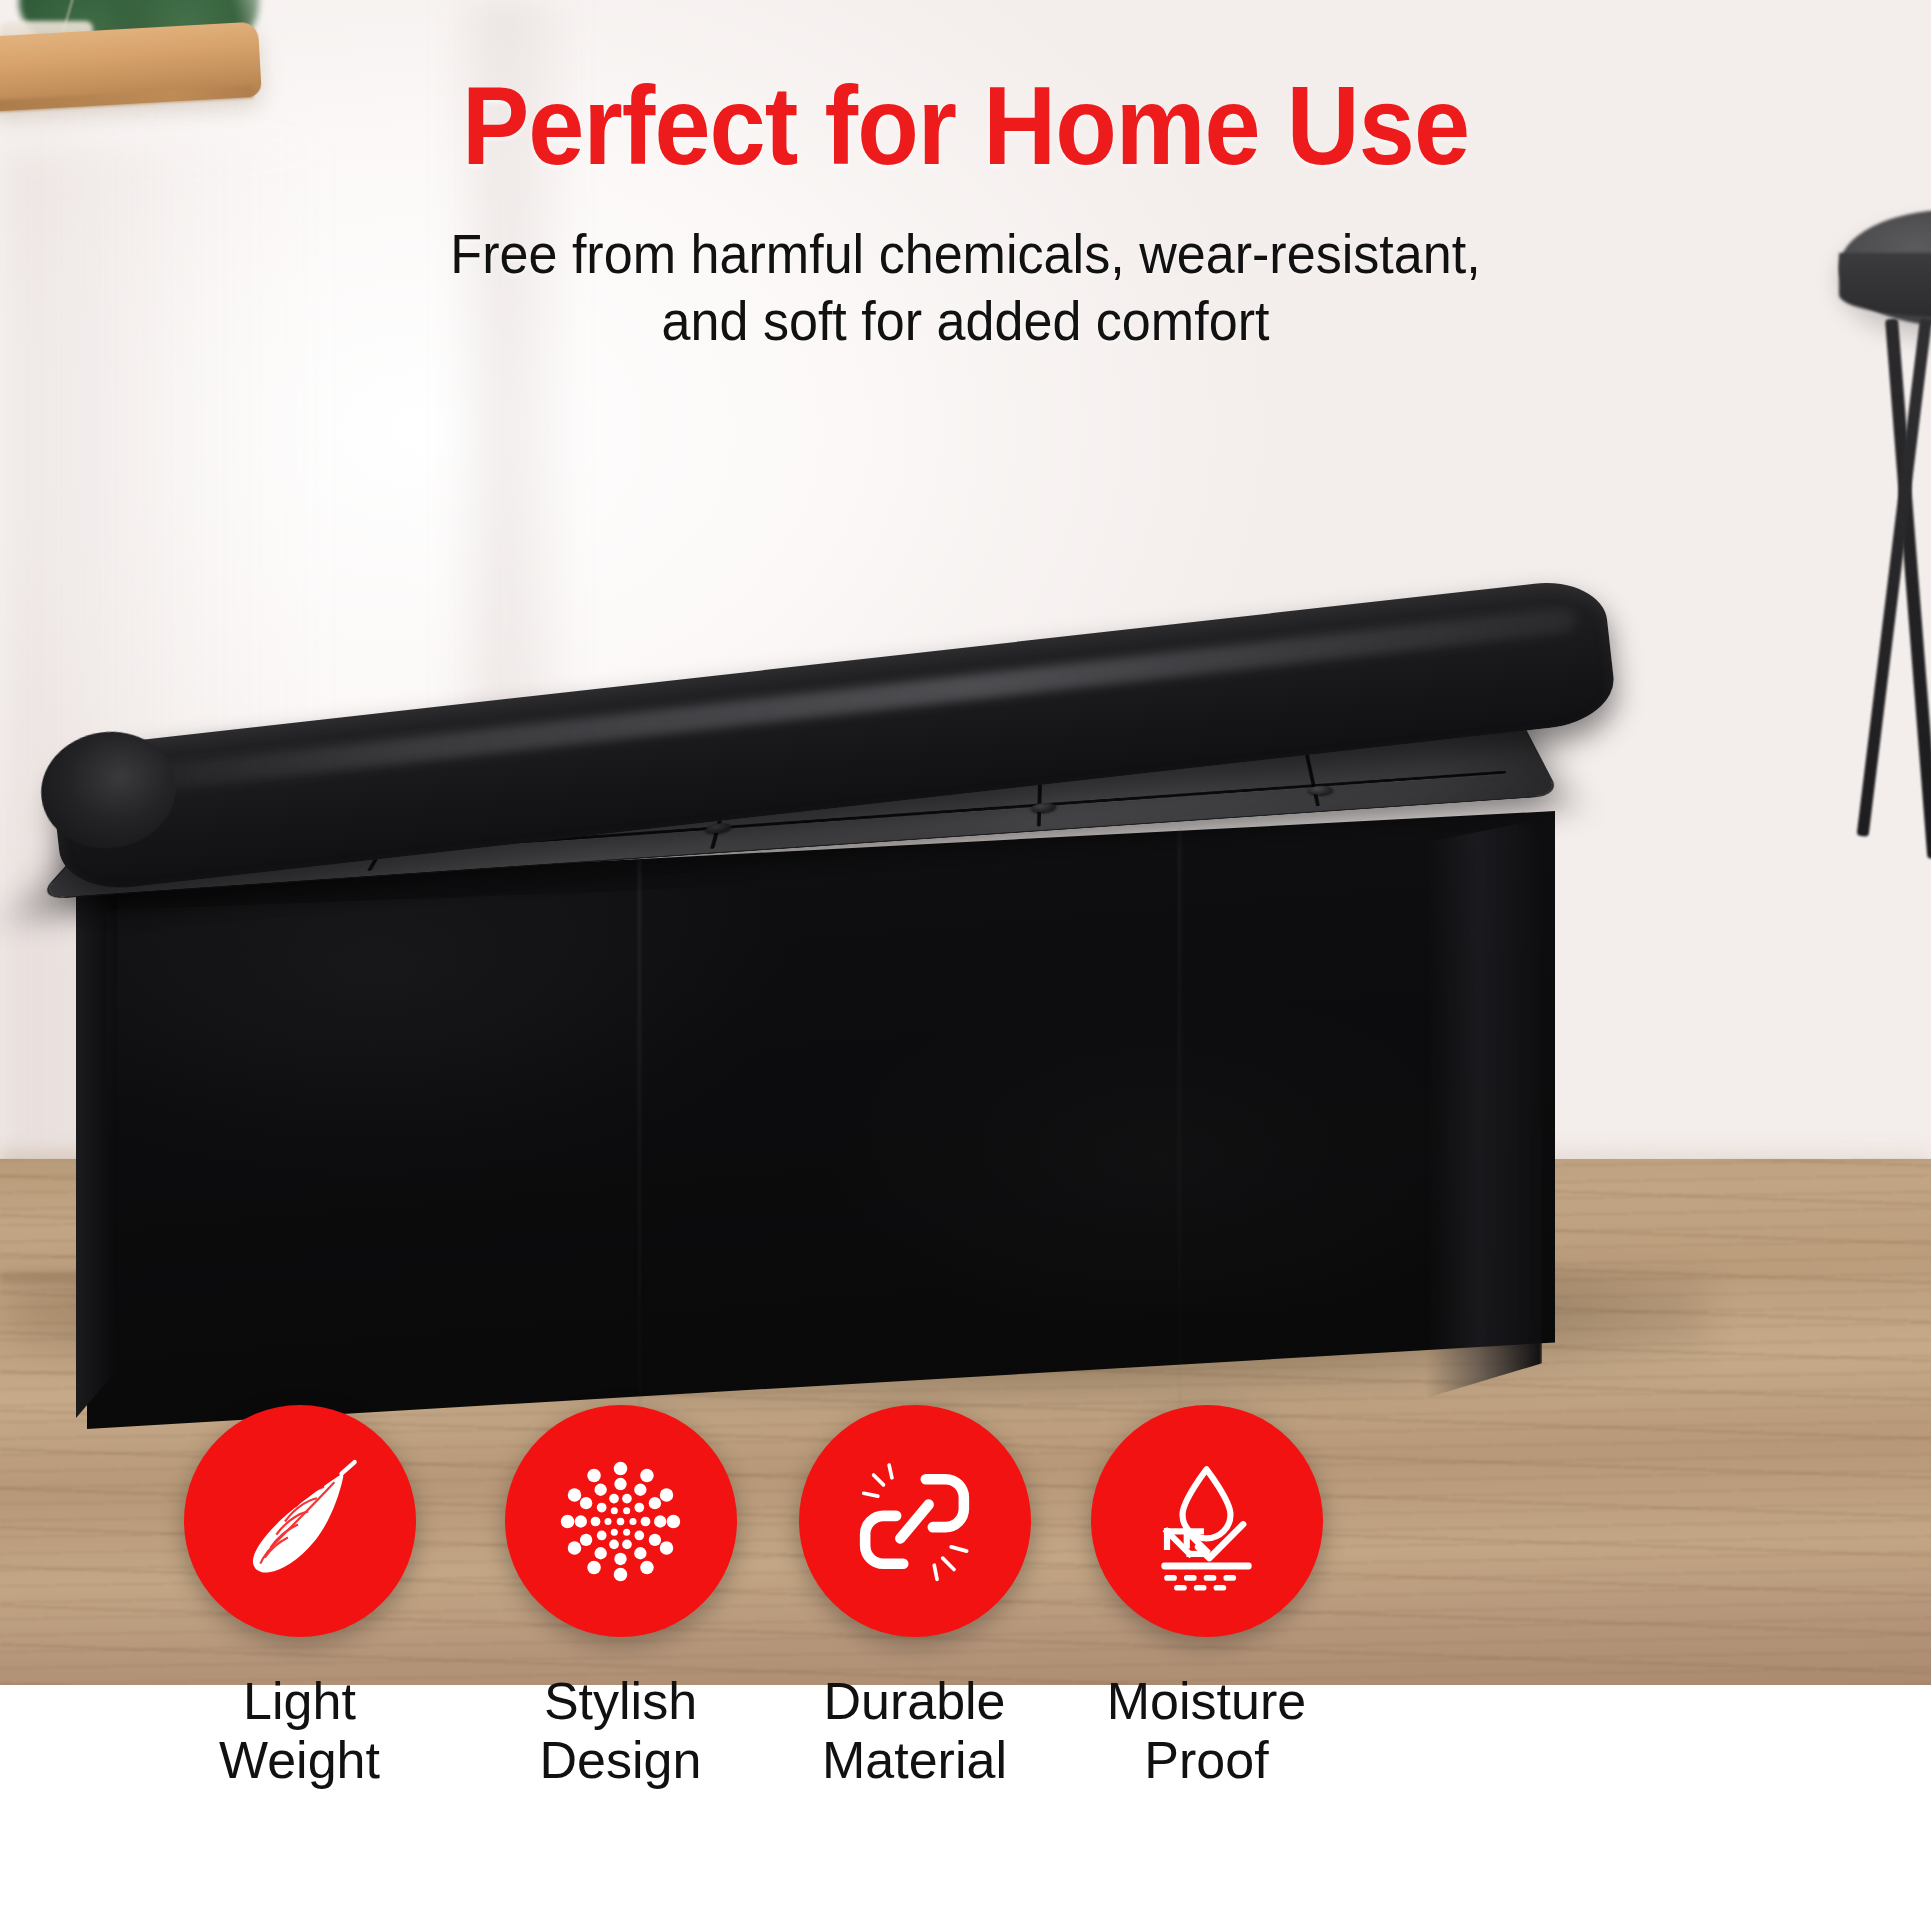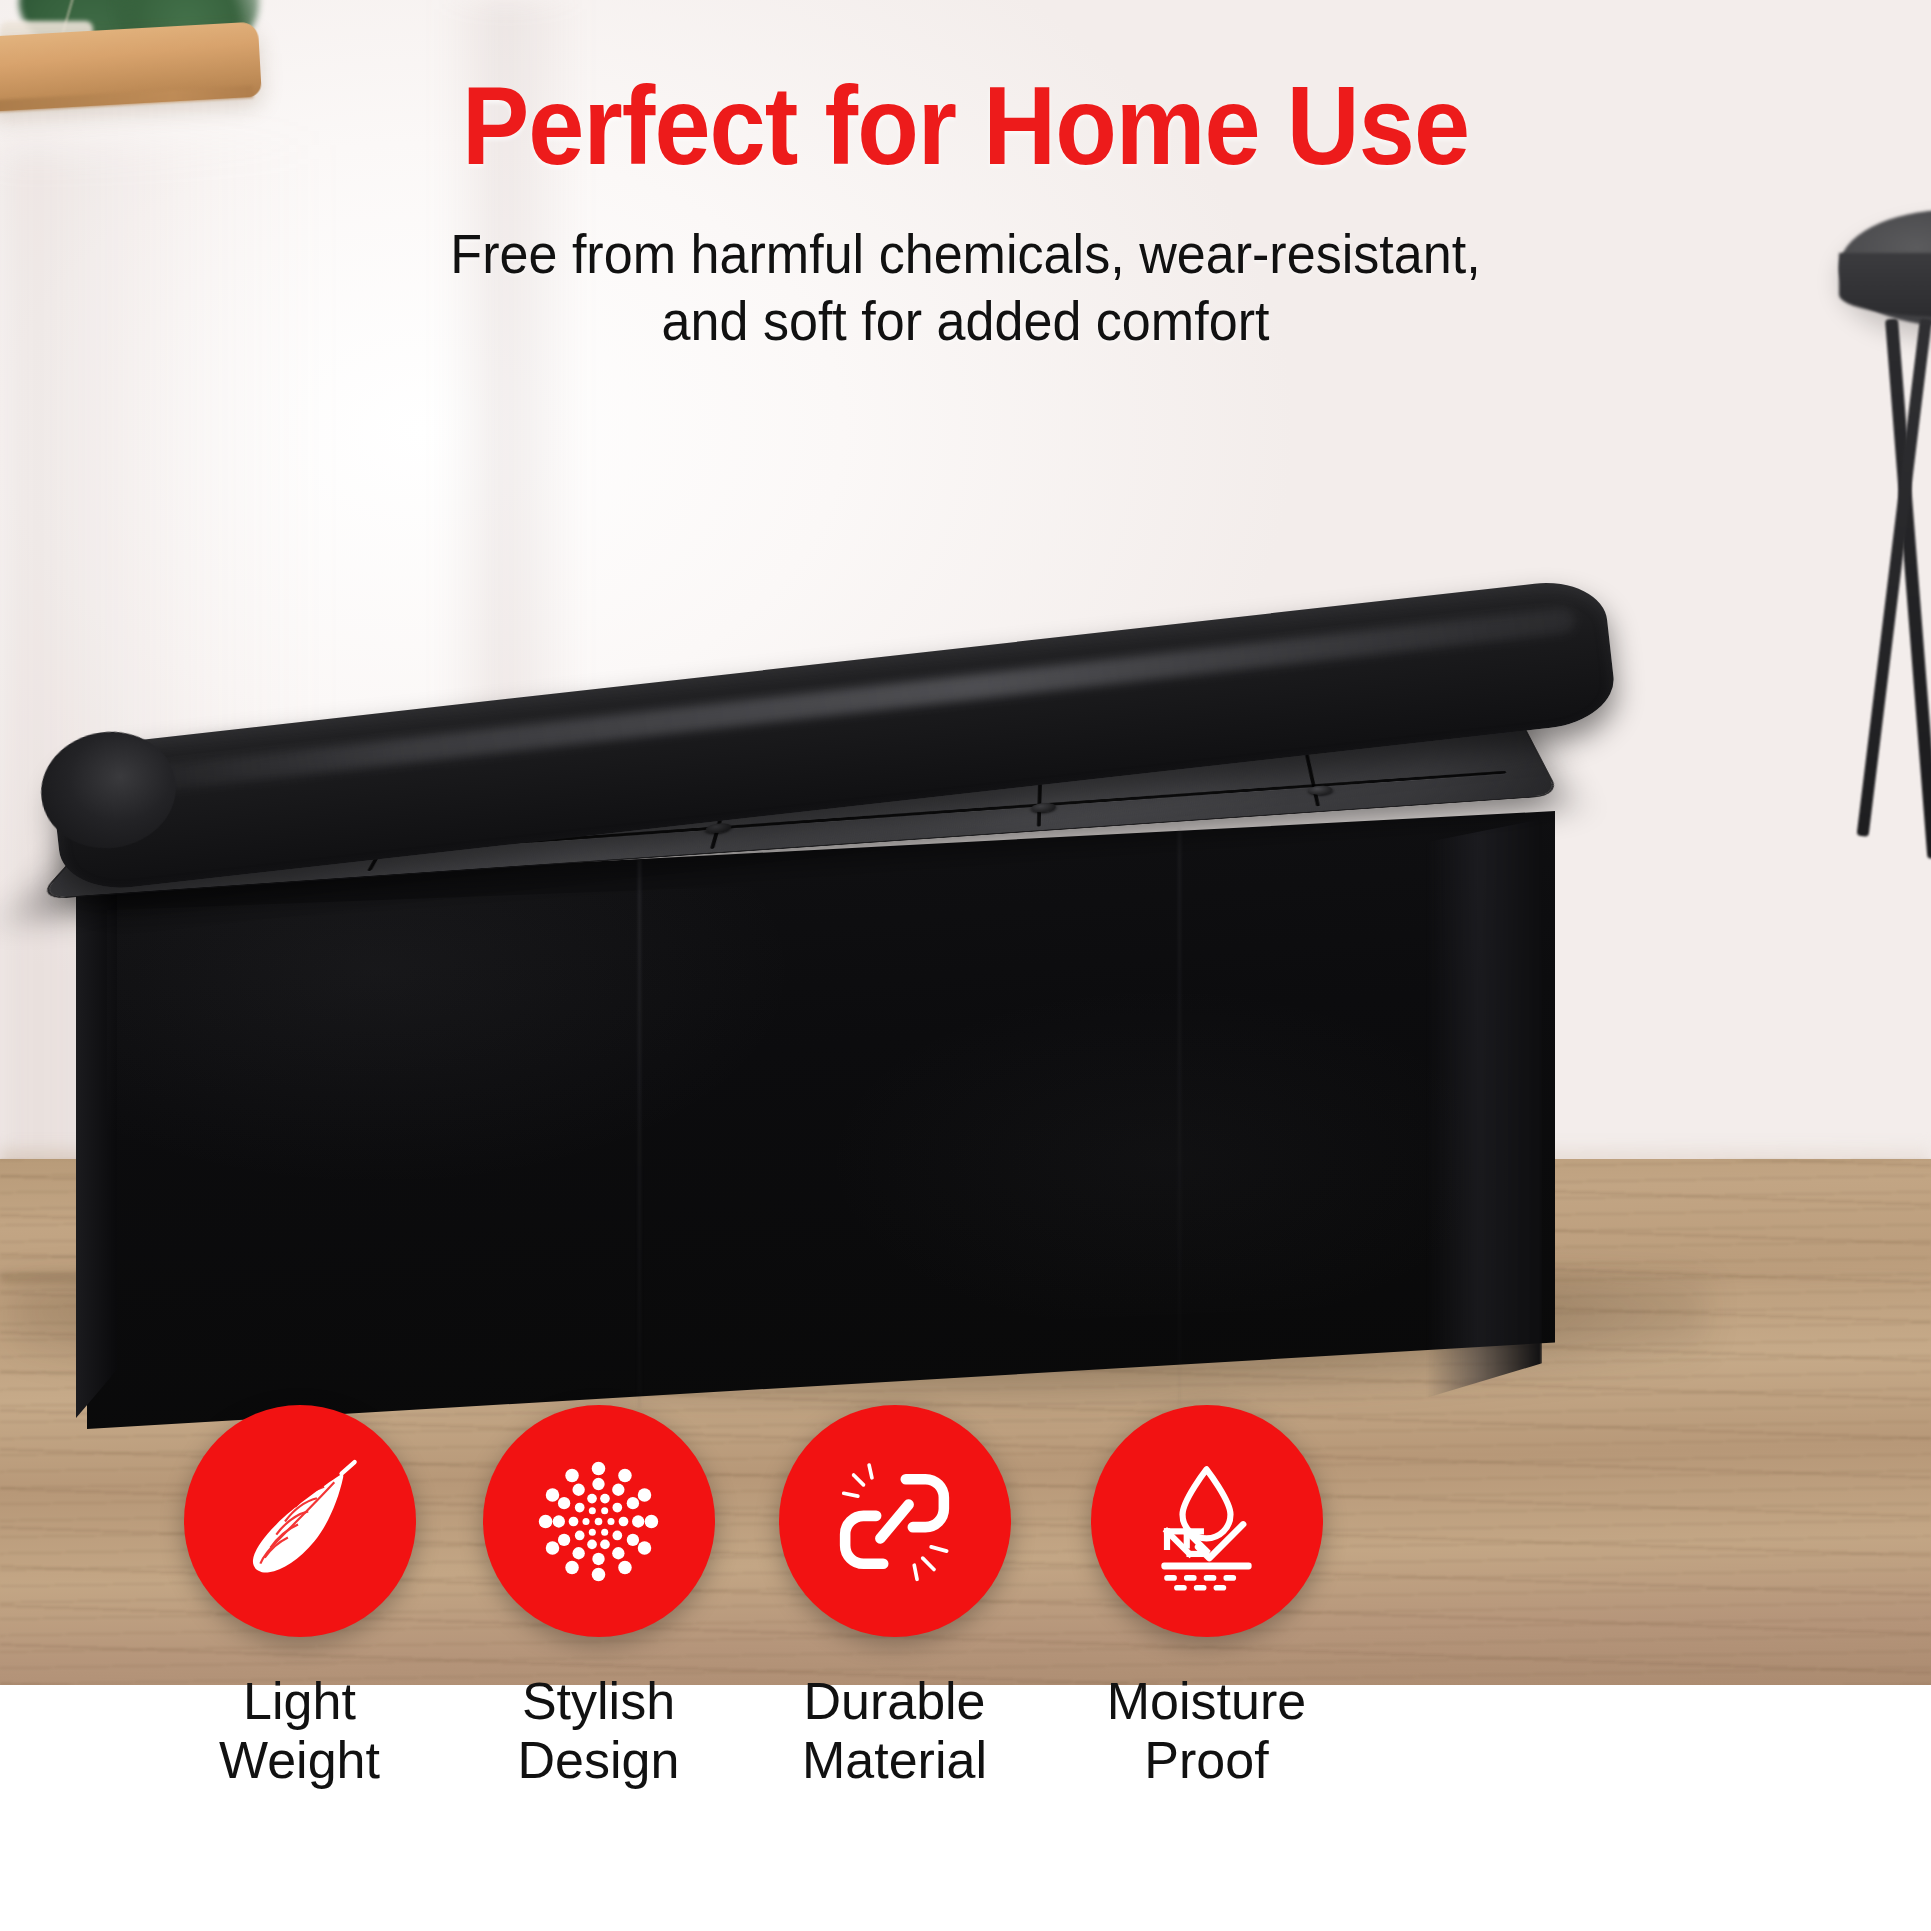--- a/index.html
+++ b/index.html
@@ -364,21 +364,21 @@
             <path d="M49 52 C42 55 35 61 30 68"></path>
             <path d="M42 61 C36 64 30 69 26 75"></path>
           </g>
           <path d="M79 17 L88 9" stroke="#ffffff" stroke-width="3" stroke-linecap="round" fill="none"></path>
         </svg>
       </div>
       <div class="flabel">Light
 Weight</div>
     </div>
 
-    <div class="feature" style="left:444px;">
+    <div class="feature" style="left:466px;">
       <div class="badge">
         <svg width="147" height="147" viewBox="0 0 100 100">
           <g fill="#ffffff">
             <circle cx="50" cy="50" r="2.6"></circle>
             <circle cx="58.5" cy="50" r="2.4"></circle>
               <circle cx="54.2" cy="57.3" r="2.4"></circle>
             <circle cx="45.8" cy="57.3" r="2.4"></circle>
               <circle cx="41.5" cy="50" r="2.4"></circle>
             <circle cx="45.8" cy="42.7" r="2.4"></circle>
               <circle cx="54.2" cy="42.7" r="2.4"></circle>
@@ -416,21 +416,21 @@
               <circle cx="50" cy="14" r="4.6"></circle>
             <circle cx="68" cy="18.7" r="4.6"></circle>
               <circle cx="81.3" cy="32" r="4.6"></circle>
           </g>
         </svg>
       </div>
       <div class="flabel">Stylish
 Design</div>
     </div>
 
-    <div class="feature" style="left:740px;">
+    <div class="feature" style="left:760px;">
       <div class="badge">
         <svg width="141" height="141" viewBox="0 0 100 100">
           <g fill="none" stroke="#ffffff" stroke-width="7.5" stroke-linecap="round">
             <path d="M58 20 L72 20 A13 13 0 0 1 85 33 L85 41 A13 13 0 0 1 72 54 L63 54"></path>
             <path d="M42 80 L28 80 A13 13 0 0 1 15 67 L15 59 A13 13 0 0 1 28 46 L37 46"></path>
             <path d="M40 62 L60 38" stroke-width="7.5"></path>
           </g>
           <g stroke="#ffffff" stroke-width="2.6" stroke-linecap="round">
             <path d="M28 24 L21 17"></path>
               <path d="M24 32 L14 30"></path>

